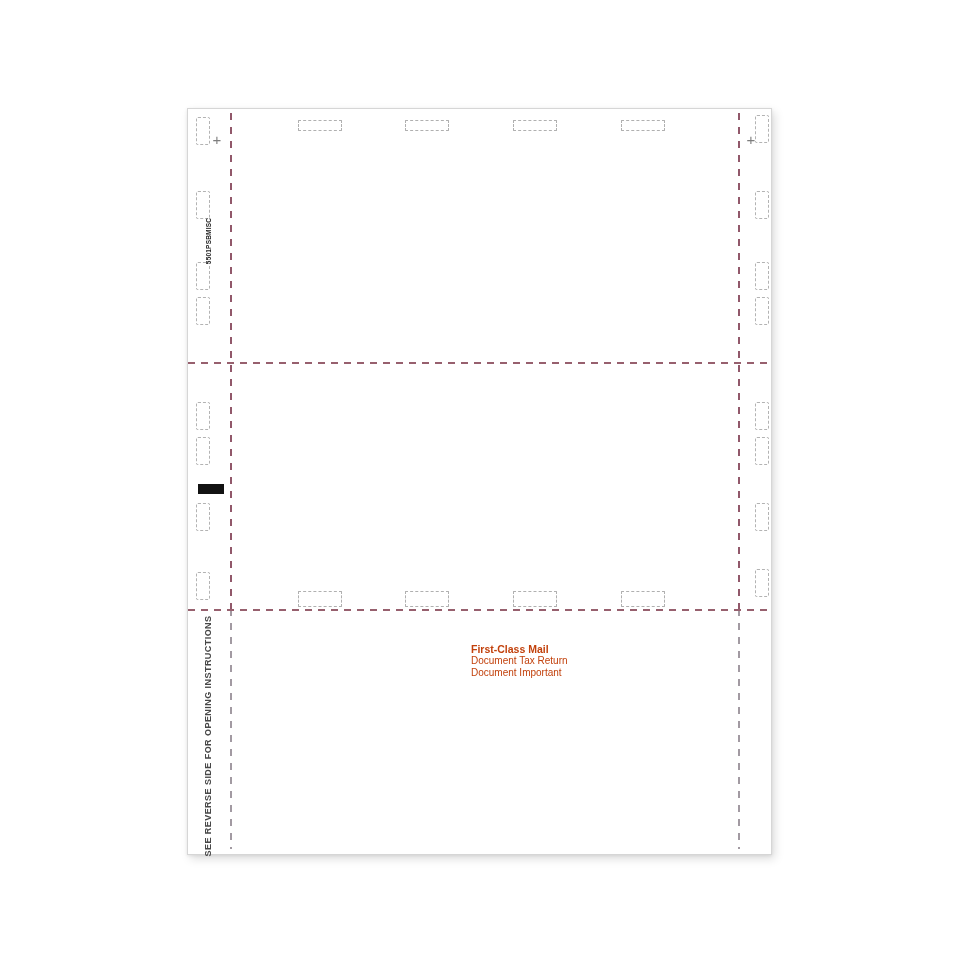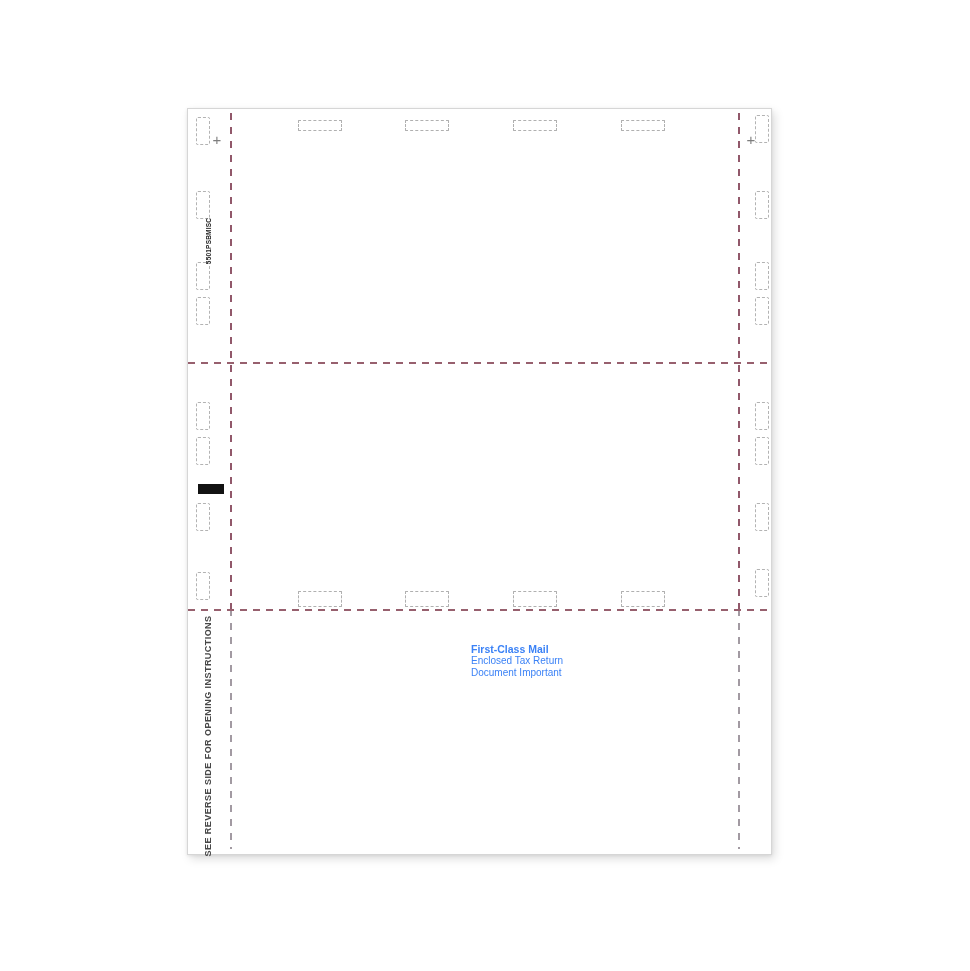--- a/index.html
+++ b/index.html
@@ -23,21 +23,21 @@
   .gbox{position:absolute;width:44px;border:1px dashed #b0b0b0;border-radius:1px;box-sizing:border-box;}
   
   .reg{position:absolute;transform:translate(-50%,-50%);color:#7d7d7d;font-size:15px;font-weight:400;line-height:1;}
   
   .timing{position:absolute;left:10px;top:375px;width:26px;height:10px;background:#121212;}
   
   .vtext{position:absolute;white-space:nowrap;transform:translate(-50%,-50%) rotate(-90deg);transform-origin:center;}
   .formnum{font-size:6.5px;font-weight:700;color:#232323;letter-spacing:0.2px;}
   .instructions{font-size:9px;font-weight:700;color:#474747;letter-spacing:0.45px;}
   
-  .mailer{position:absolute;left:283px;top:534px;color:#3b82f6;}
+  .mailer{position:absolute;left:283px;top:534px;color:#c2410c;}
   .mailer .l1{font-size:10.5px;font-weight:700;line-height:12px;}
   .mailer .l2,.mailer .l3{font-size:10px;font-weight:400;line-height:11.5px;}
 </style>
 </head>
 <body>
 
 <div class="canvas">
   <div class="sheet">
 
     <div class="vline maroon" style="left:42px;top:4px;height:496px;"></div>
@@ -80,18 +80,18 @@
     <div class="tab" style="left:567px;top:460px;"></div>
 
     <div class="timing"></div>
 
     <div class="vtext formnum" style="left:20px;top:132px;">5501PSBMISC</div>
 
     <div class="vtext instructions" style="left:20px;top:627px;">SEE REVERSE SIDE FOR OPENING INSTRUCTIONS</div>
 
     <div class="mailer">
       <div class="l1">First-Class Mail</div>
-      <div class="l2">Enclosed Tax Return</div>
+      <div class="l2">Document Tax Return</div>
       <div class="l3">Document Important</div>
     </div>
 
   </div>
 </div>
 
 </body></html>

